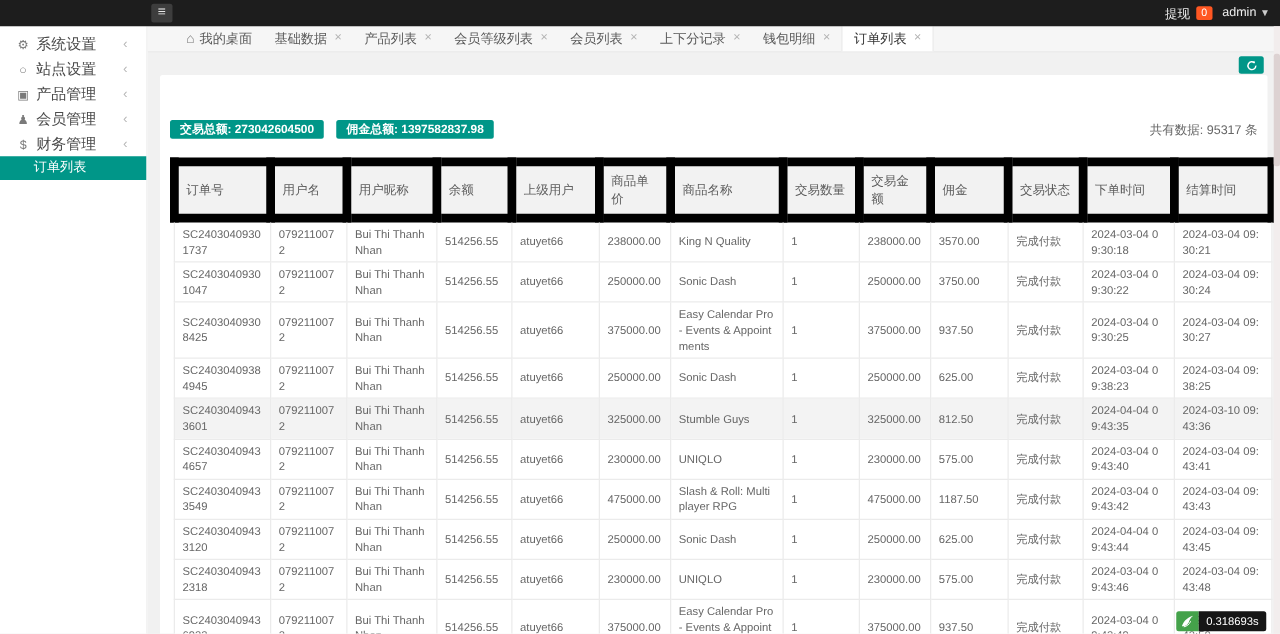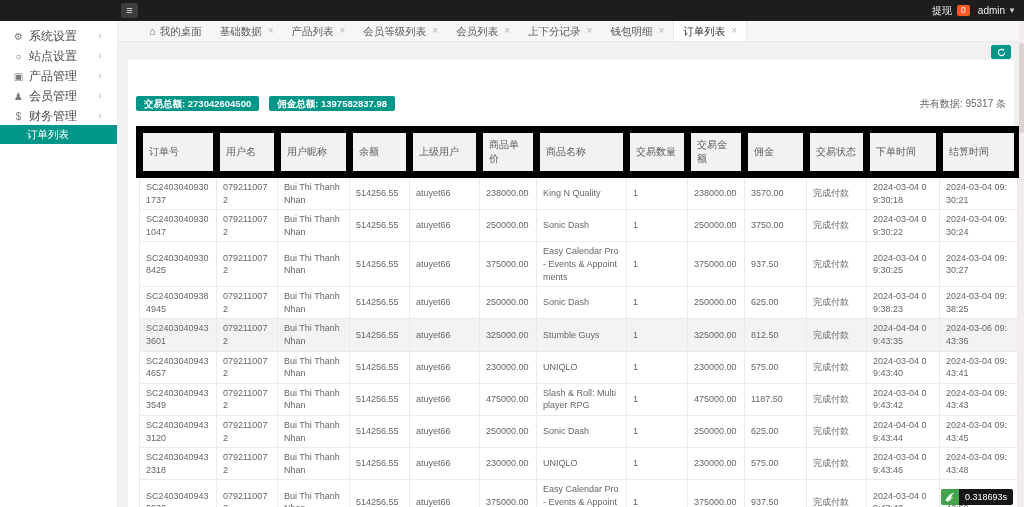--- a/index.html
+++ b/index.html
@@ -236,21 +236,21 @@
             <td>Bui Thi Thanh Nhan</td>
             <td>514256.55</td>
             <td>atuyet66</td>
             <td>325000.00</td>
             <td>Stumble Guys</td>
             <td>1</td>
             <td>325000.00</td>
             <td>812.50</td>
             <td>完成付款</td>
             <td>2024-04-04 09:43:35</td>
-            <td>2024-03-06 09:43:36</td>
+            <td>2024-03-10 09:43:36</td>
           </tr>
           <tr>
             <td>SC24030409434657</td>
             <td>0792110072</td>
             <td>Bui Thi Thanh Nhan</td>
             <td>514256.55</td>
             <td>atuyet66</td>
             <td>230000.00</td>
             <td>UNIQLO</td>
             <td>1</td>

